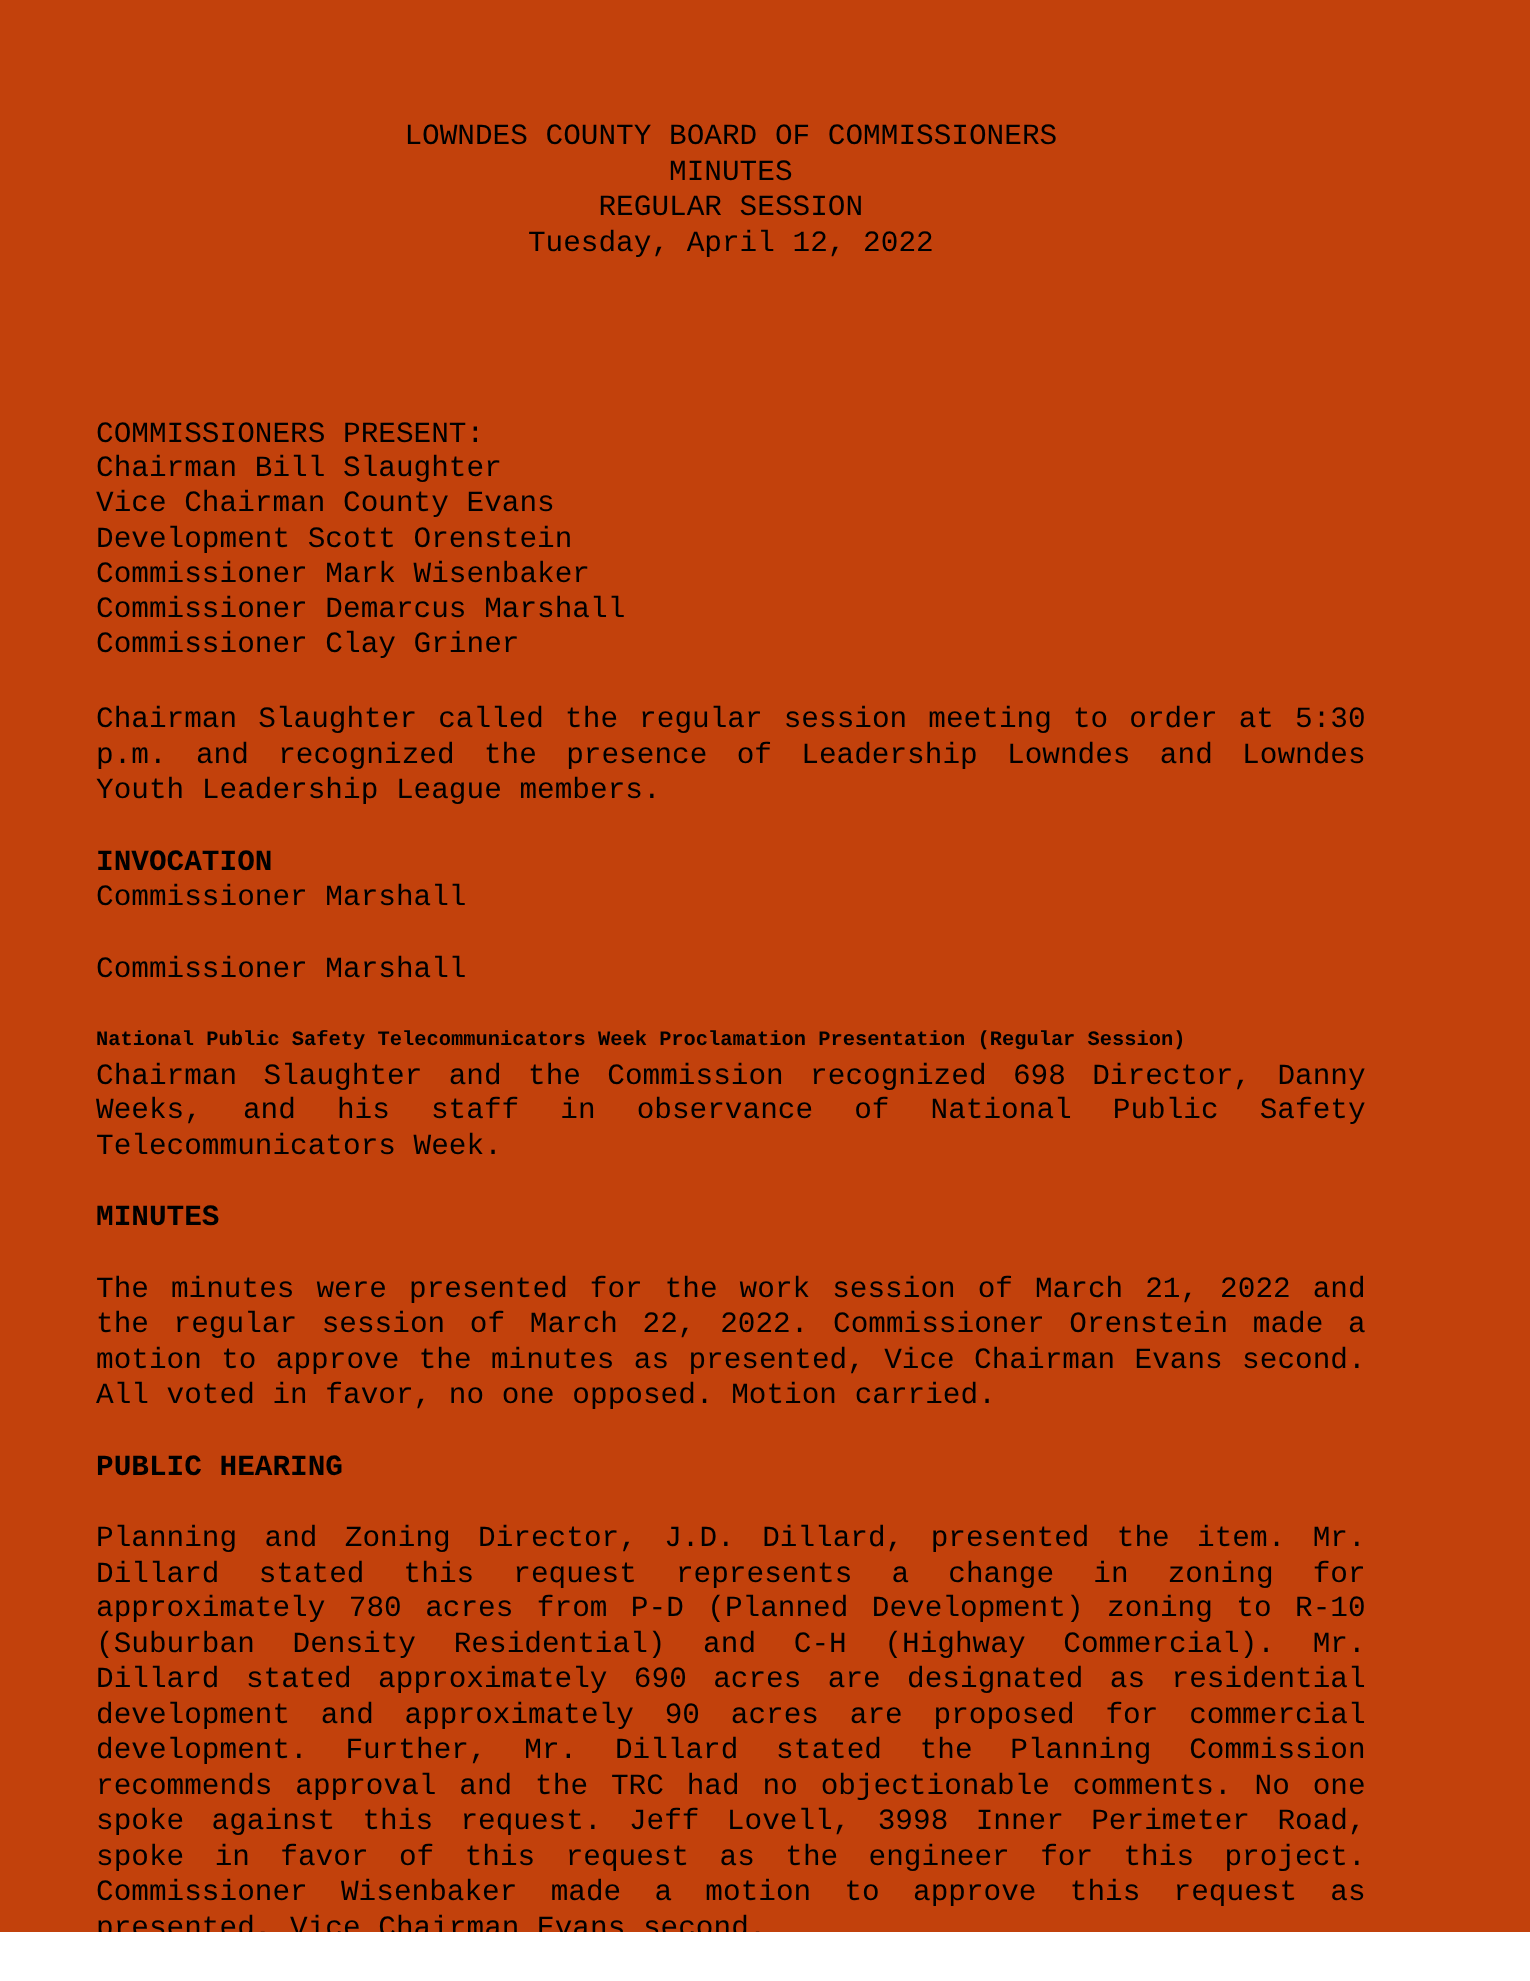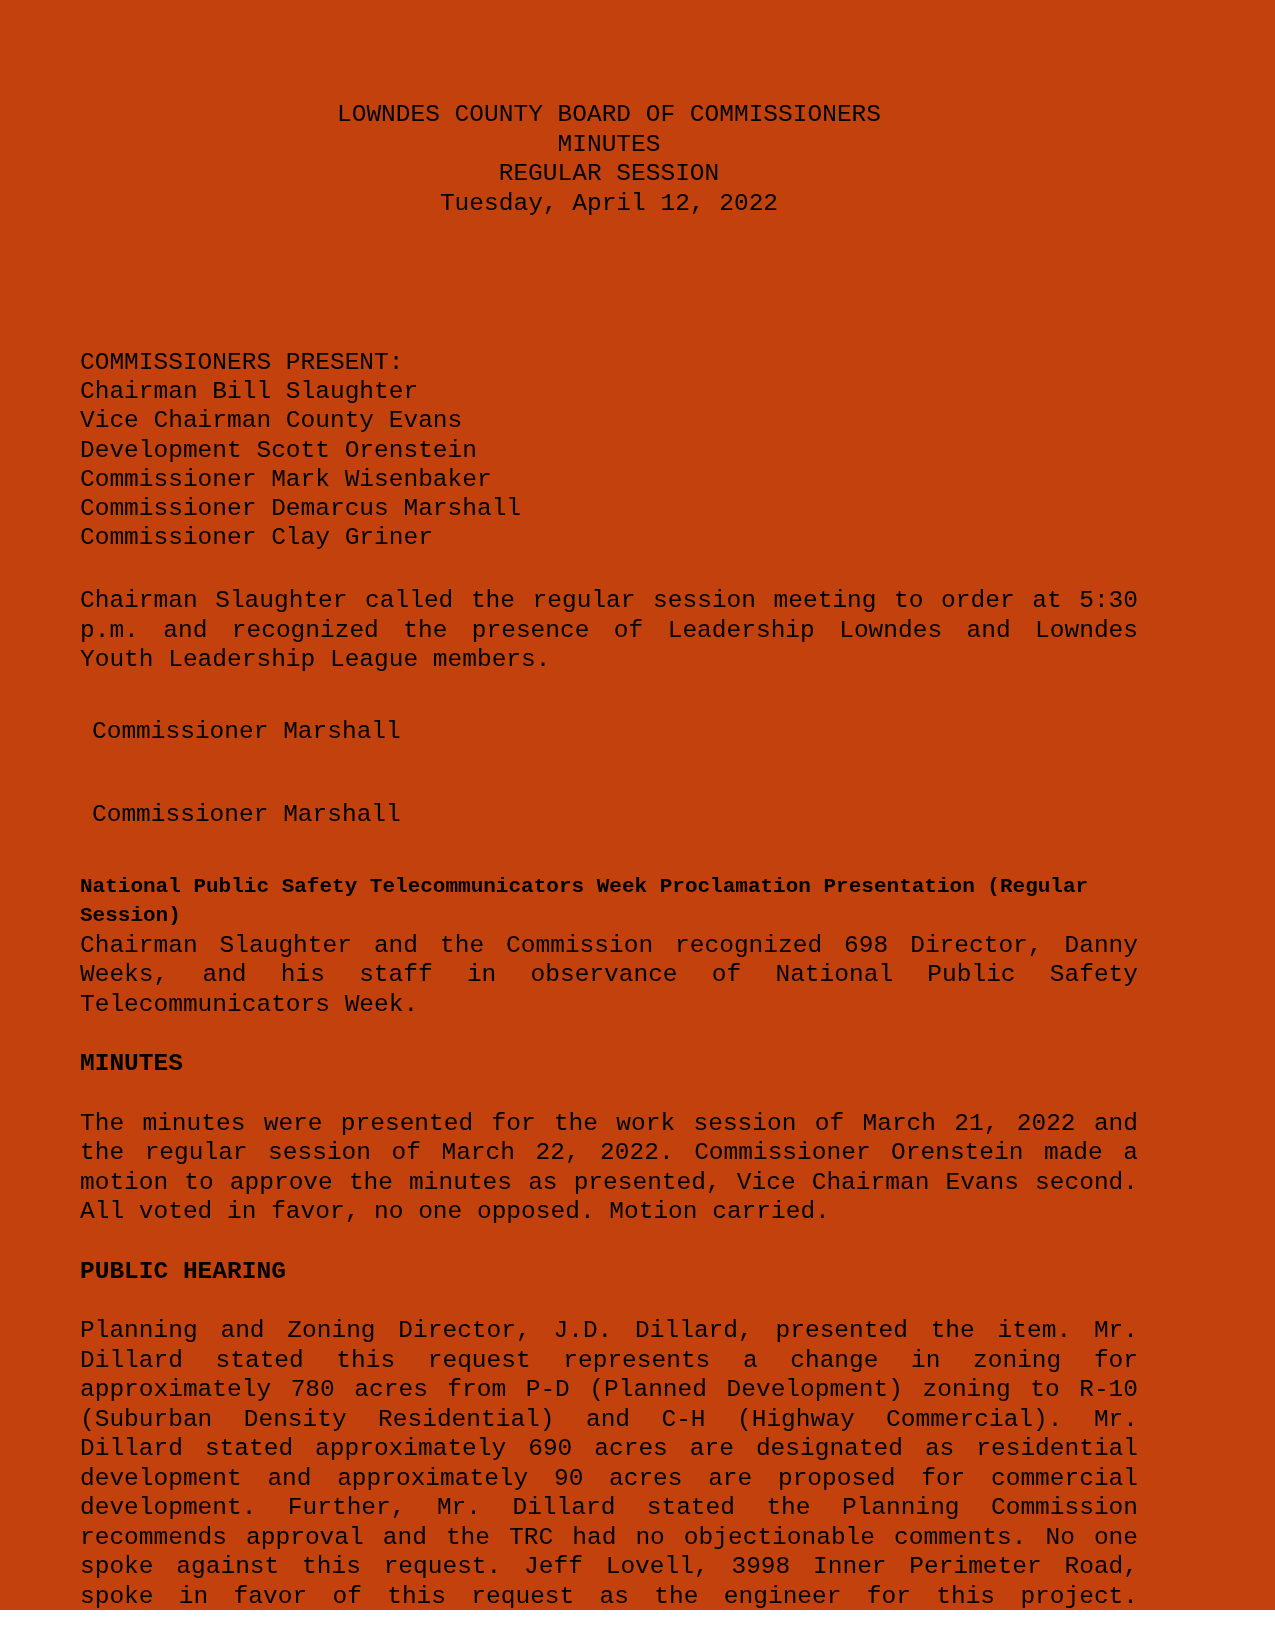--- a/index.html
+++ b/index.html
@@ -58,29 +58,29 @@
   .gap-md { height: 30px; }
   .gap-lg { height: 34px; }
   .heading {
     font-size: 24.5px;
     line-height: 29.5px;
     font-weight: bold;
     margin: 0;
     white-space: pre;
   }
   .heading-wrap {
-    font-size: 21px;
+    font-size: 17px;
     line-height: 29.5px;
     font-weight: bold;
     margin: 0;
   }
   .sub-line {
     font-size: 24.5px;
     line-height: 29.5px;
-    margin: 12px;
+    margin: 0;
     white-space: pre;
   }
 </style>
 </head>
 <body>
 
 <div class="page">
   <div class="doc-body">
 
     <div class="title-block">
@@ -101,20 +101,21 @@
       <span class="present-line">Commissioner Demarcus Marshall</span>
       <span class="present-line">Commissioner Clay Griner</span>
     </div>
 
     <div class="gap-lg"></div>
 
     <p class="body-para">Chairman Slaughter called the regular session meeting to order at 5:30 p.m. and recognized the presence of Leadership Lowndes and Lowndes Youth Leadership League members.</p>
 
     <div class="gap-md"></div>
 
+    <h2 class="heading">INVOCATION</h2>
     <p class="sub-line">Commissioner Marshall</p>
 
     <div class="gap-md"></div>
 
     <p class="sub-line">Commissioner Marshall</p>
 
     <div class="gap-md"></div>
 
     <h2 class="heading-wrap">National Public Safety Telecommunicators Week Proclamation Presentation (Regular Session)</h2>
     <p class="body-para">Chairman Slaughter and the Commission recognized 698 Director, Danny Weeks, and his staff in observance of National Public Safety Telecommunicators Week.</p>

